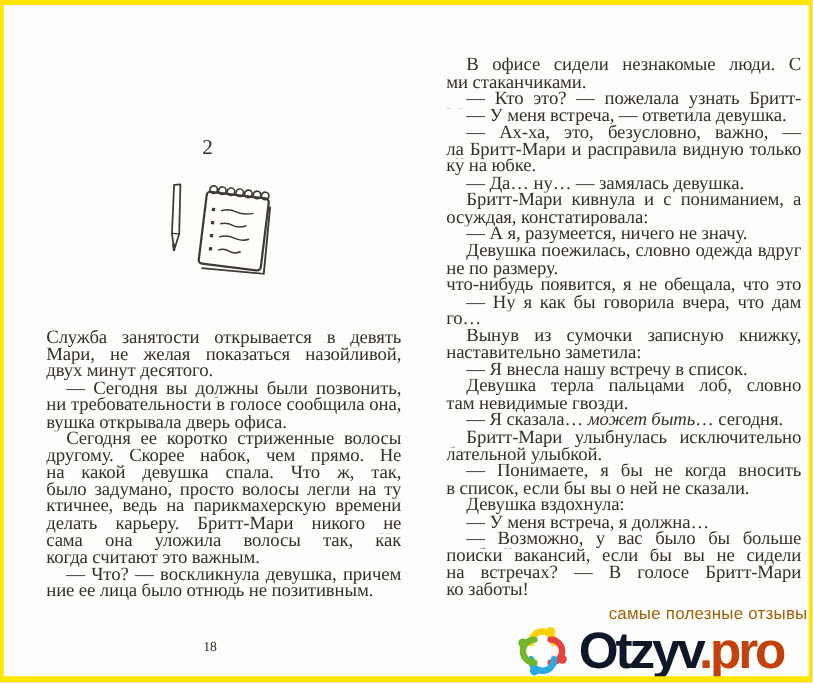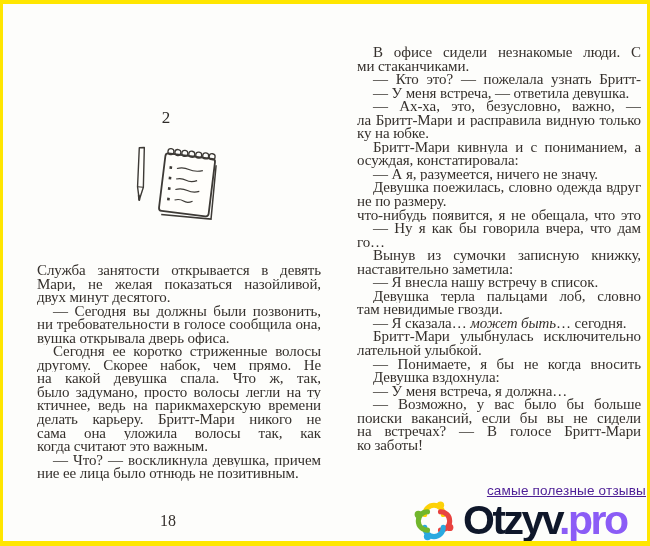--- a/index.html
+++ b/index.html
@@ -5,21 +5,21 @@
   html,body{margin:0;padding:0;}
   body{font-family:"Liberation Serif", serif; background:#888;}
   .canvas{position:relative;width:650px;height:546px;background:#fdfdfb;overflow:hidden;}
   .frame{position:absolute;inset:0;border:3px solid #ffe600;border-top-width:4px;border-bottom-width:5px;pointer-events:none;z-index:5;}
   .text-col{position:absolute;width:284px;color:#35302c;}
   .line{font-size:15px;line-height:13.55px;height:13.55px;overflow:hidden;text-align:justify;letter-spacing:-0.1px;}
   .line.j{text-align-last:justify;}
   .line.ind{text-indent:16px;}
   .chapter{position:absolute;left:36px;top:108px;width:260px;text-align:center;font-size:17px;color:#2e2b28;}
   .illus{position:absolute;left:126px;top:140px;}
-  .pagenum{position:absolute;left:26px;top:512px;width:284px;text-align:center;font-size:16px;color:#35302c;}
+  .pagenum{position:absolute;left:26px;top:512px;width:284px;text-align:center;font-size:11px;color:#35302c;}
   .tagline{position:absolute;right:4px;top:483px;font-family:"Liberation Sans",sans-serif;font-size:13.5px;color:#3f3e3c;letter-spacing:0.2px;}
   .logo-row{position:absolute;left:410px;top:496px;display:flex;align-items:center;gap:5px;height:48px;}
   .logo-text{font-family:"Liberation Sans",sans-serif;font-weight:bold;font-size:41px;letter-spacing:-2.5px;line-height:44px;white-space:nowrap;}
 </style>
 </head>
 <body>
 
 <div class="canvas" style="background: rgb(253, 253, 251);">
   <div class="frame" style="border-color: rgb(255, 230, 0);"></div>
 
@@ -83,48 +83,50 @@
 
   <div>
     <div class="text-col" id="right-text" style="left:357px;top:46px;">
         <div class="line j ind">В офисе сидели незнакомые люди. С пластиковы-</div>
         <div class="line">ми стаканчиками.</div>
         <div class="line ind">— Кто это? — пожелала узнать Бритт-Мари.</div>
         <div class="line ind">— У меня встреча, — ответила девушка.</div>
         <div class="line j ind">— Ах-ха, это, безусловно, важно, — констатирова-</div>
         <div class="line j">ла Бритт-Мари и расправила видную только ей склад-</div>
         <div class="line">ку на юбке.</div>
+        <div class="line ind">— Да… ну… — замялась девушка.</div>
         <div class="line j ind">Бритт-Мари кивнула и с пониманием, а никак не</div>
         <div class="line">осуждая, констатировала:</div>
         <div class="line ind">— А я, разумеется, ничего не значу.</div>
         <div class="line j ind">Девушка поежилась, словно одежда вдруг стала ей</div>
         <div class="line">не по размеру.</div>
         <div class="line j">что-нибудь появится, я не обещала, что это будет се-</div>
         <div class="line j ind">— Ну я как бы говорила вчера, что дам знать, если</div>
         <div class="line">го…</div>
         <div class="line j ind">Вынув из сумочки записную книжку, Бритт-Мари</div>
         <div class="line">наставительно заметила:</div>
         <div class="line ind">— Я внесла нашу встречу в список.</div>
         <div class="line j ind">Девушка терла пальцами лоб, словно нащупывала</div>
         <div class="line">там невидимые гвозди.</div>
         <div class="line ind">— Я сказала… <i>может быть</i>… сегодня.</div>
         <div class="line j ind">Бритт-Мари улыбнулась исключительно благоже-</div>
         <div class="line">лательной улыбкой.</div>
         <div class="line j ind">— Понимаете, я бы не когда вносить нашу встречу</div>
+        <div class="line">в список, если бы вы о ней не сказали.</div>
         <div class="line ind">Девушка вздохнула:</div>
         <div class="line ind">— У меня встреча, я должна…</div>
         <div class="line j ind">— Возможно, у вас было бы больше улыбкой на</div>
         <div class="line j">поиски вакансий, если бы вы не сидели целыми днями</div>
         <div class="line j">на встречах? — В голосе Бритт-Мари звучало столь-</div>
         <div class="line">ко заботы!</div>
       </div>
   </div>
 
   <div>
-    <div class="tagline" style="color: #4c1d95; text-decoration: underline;">самые полезные отзывы</div>
+    <div class="tagline" style="color: #a16207;">самые полезные отзывы</div>
     <div class="logo-row">
       <svg width="48" height="50" viewBox="0 0 52 52">
         <g transform="translate(26,27)">
           <g class="figure" transform="rotate(0)" style="color: rgb(253, 210, 7);">
             <g transform="translate(0,-9)">
               <path d="M-10,2 A 10 10 0 0 1 10,2" fill="none" stroke="currentColor" stroke-width="5.5" stroke-linecap="round"></path>
               <circle cx="7" cy="-8" r="4" fill="currentColor"></circle>
             </g>
           </g>
           <g class="figure" transform="rotate(90)" style="color: rgb(232, 66, 63);">
@@ -140,16 +142,16 @@
             </g>
           </g>
           <g class="figure" transform="rotate(270)" style="color: rgb(113, 182, 44);">
             <g transform="translate(0,-9)">
               <path d="M-10,2 A 10 10 0 0 1 10,2" fill="none" stroke="currentColor" stroke-width="5.5" stroke-linecap="round"></path>
               <circle cx="7" cy="-8" r="4" fill="currentColor"></circle>
             </g>
           </g>
         </g>
       </svg>
-      <div class="logo-text"><span id="logo-green" style="color: #0f172a;">Otzyv</span><span id="logo-orange" style="color: #8b5cf6;">.pro</span></div>
+      <div class="logo-text"><span id="logo-green" style="color: #0f172a;">Otzyv</span><span id="logo-orange" style="color: #c2410c;">.pro</span></div>
     </div>
   </div>
 </div>
 
 </body></html>

